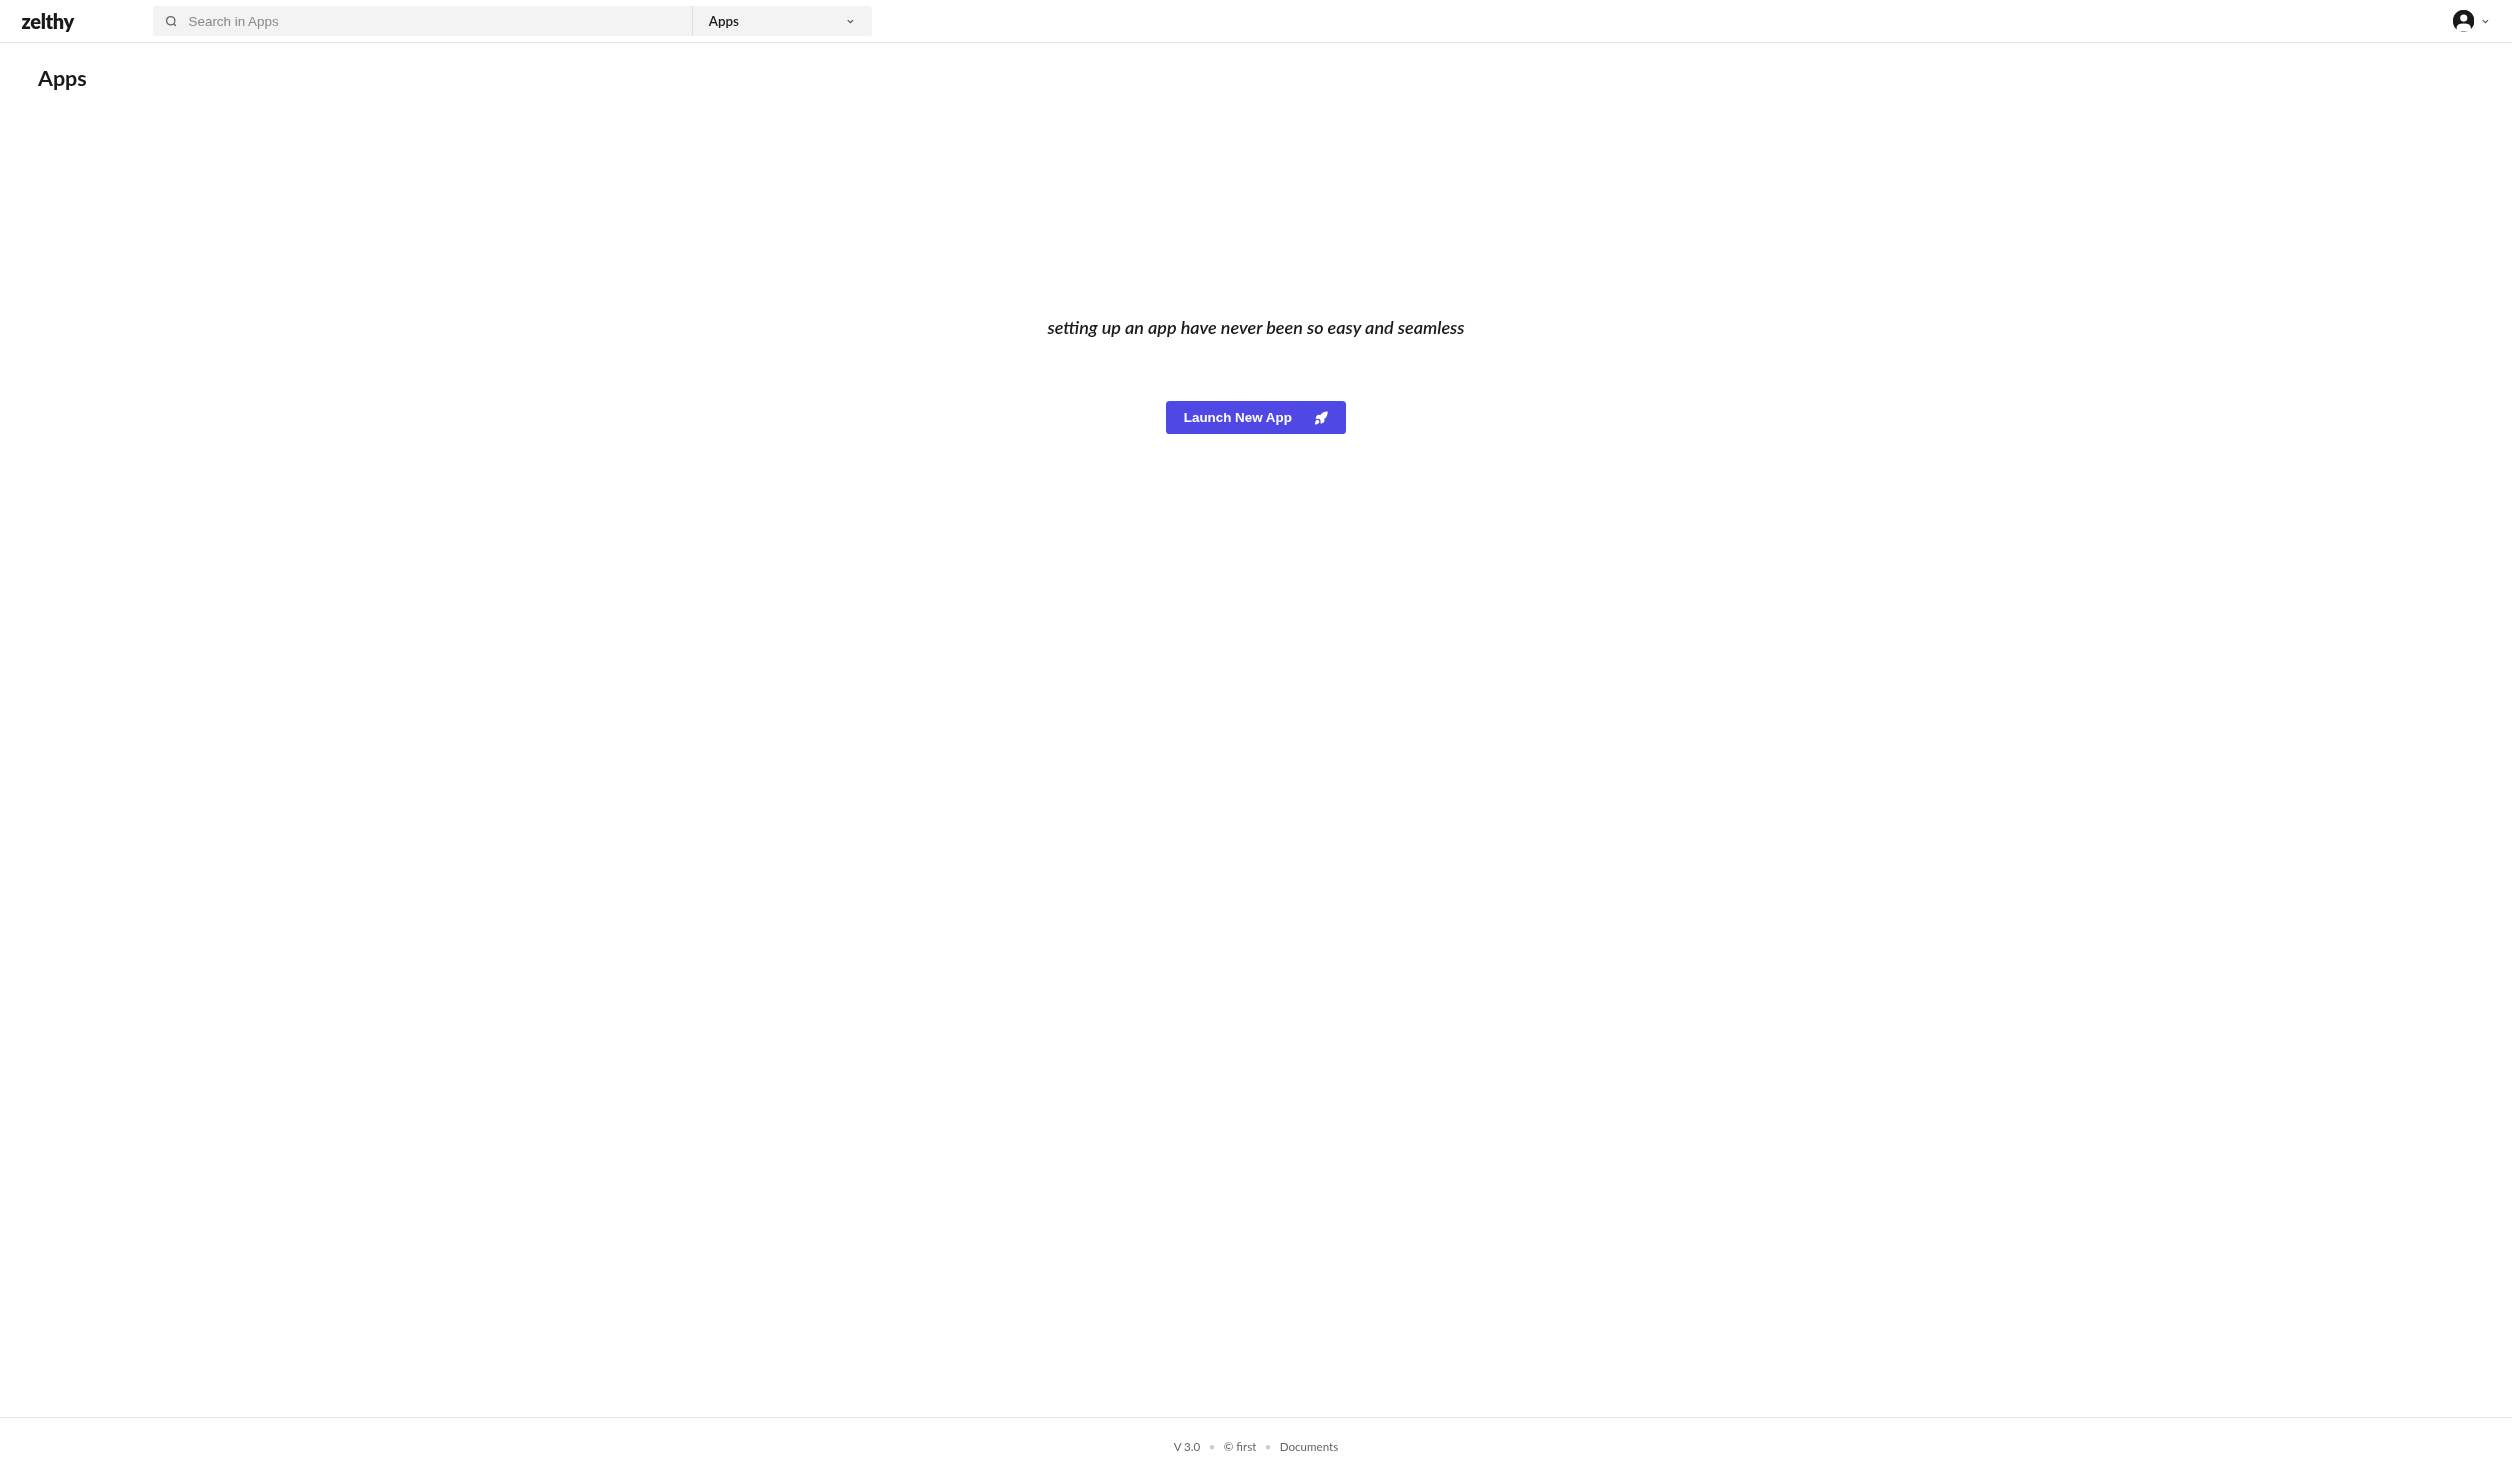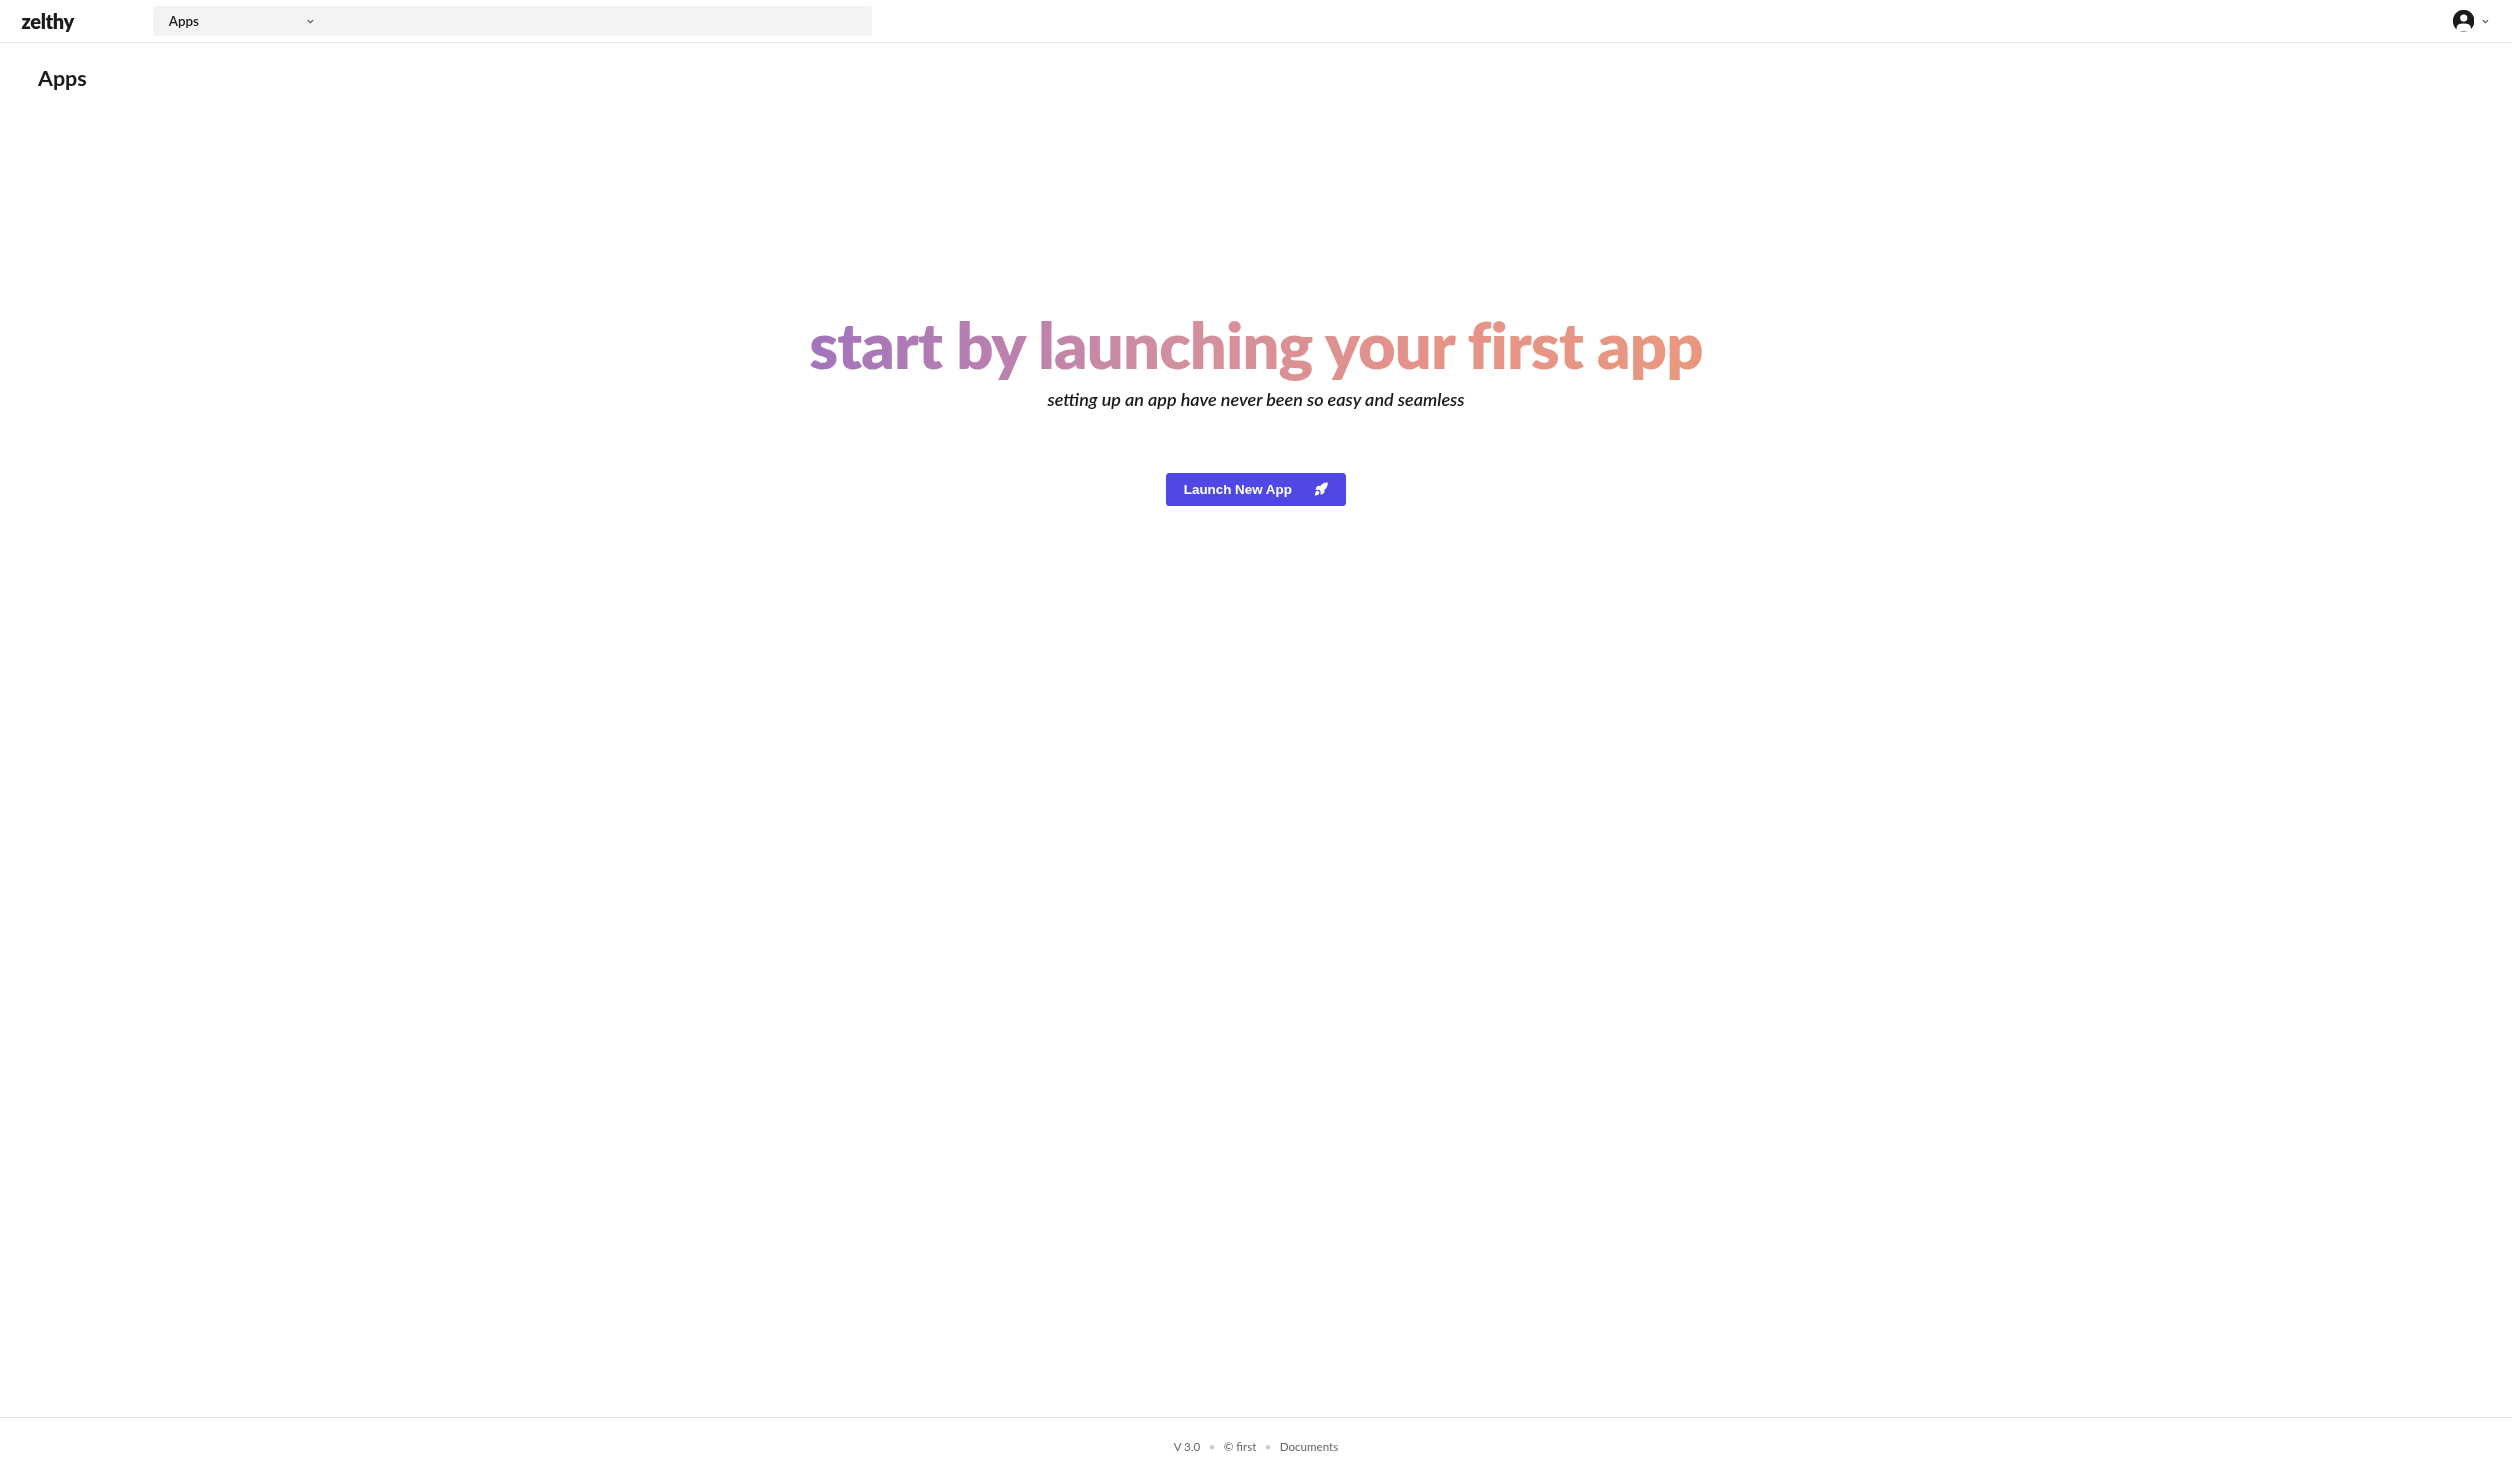--- a/index.html
+++ b/index.html
@@ -193,20 +193,29 @@
       cursor: pointer;
     }
   </style>
 </head>
 <body>
 
 <header class="header">
   <div class="logo">zelthy</div>
 
   <div class="search-container">
+    <div class="search-box">
+      <span class="search-icon">
+        <svg width="12.5" height="12.5" viewBox="0 0 24 24" fill="none" stroke="currentColor" stroke-width="2.5">
+          <circle cx="11" cy="11" r="8"></circle>
+          <line x1="21" y1="21" x2="16.65" y2="16.65"></line>
+        </svg>
+      </span>
+      <input type="text" class="search-input" placeholder="Search in Apps" style="">
+    </div>
     <div class="filter-dropdown">
       <span>Apps</span>
       <span class="chevron-icon">
         <svg width="10.8" height="10.8" viewBox="0 0 24 24" fill="none" stroke="currentColor" stroke-width="2.5">
           <polyline points="6 9 12 15 18 9"></polyline>
         </svg>
       </span>
     </div>
   </div>
 
@@ -224,21 +233,20 @@
       <svg width="10.8" height="10.8" viewBox="0 0 24 24" fill="none" stroke="#555" stroke-width="2.5">
         <polyline points="6 9 12 15 18 9"></polyline>
       </svg>
     </span>
   </div>
 </header>
 
 <h1 class="page-title">Apps</h1>
 
 <main class="main-content">
-  <h2 class="hero-title">start by launching your first app</h2>
   <p class="hero-subtitle">setting up an app have never been so easy and seamless</p>
   <button class="launch-button">
     <span>Launch New App</span>
     <span class="rocket-icon">
       <svg width="14.3" height="14.3" viewBox="0 0 24 24" fill="none" stroke="#ffffff" stroke-width="2">
         <path d="M4.5 16.5c-1.5 1.26-2 5-2 5s3.74-.5 5-2c.71-.84.7-2.13-.09-2.91a2.18 2.18 0 0 0-2.91-.09z" fill="#ffffff"></path>
         <path d="m12 15-3-3a22 22 0 0 1 2-3.95A12.88 12.88 0 0 1 22 2c0 2.72-.78 7.5-6 11a22.35 22.35 0 0 1-4 2z" fill="#ffffff"></path>
         <path d="M9 12H4s.55-3.03 2-4c1.62-1.08 5 0 5 0" fill="#ffffff"></path>
         <path d="M12 15v5s3.03-.55 4-2c1.08-1.62 0-5 0-5" fill="#ffffff"></path>
       </svg>

